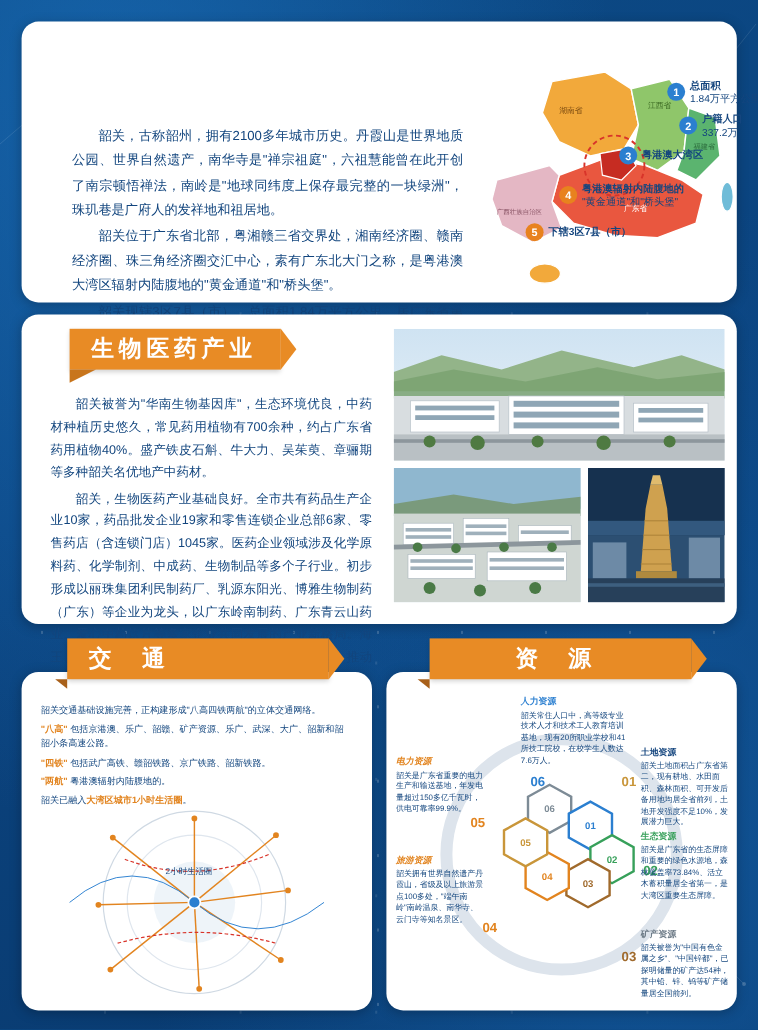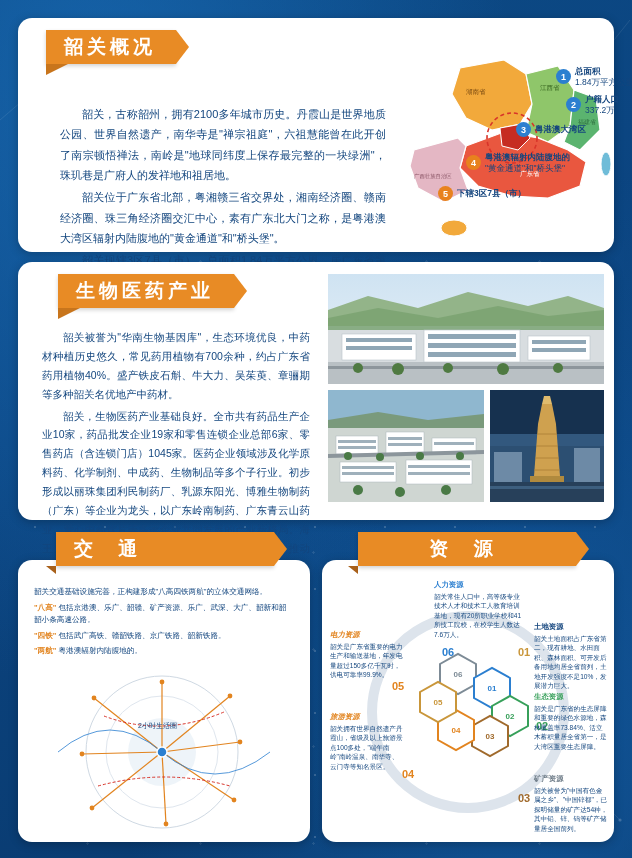--- a/index.html
+++ b/index.html
@@ -239,25 +239,20 @@
       </div>
       <div class="map-badge" style="left:30px; top:140px;">
         <span class="num">5</span>
         <span class="txt">
           <b>下辖3区7县（市）</b>
         </span>
       </div>
     </div>
   </div>
 
-  <div class="ribbon" id="ribbon-overview">
-    <span>韶关概况</span>
-    <span class="tail"></span>
-    <span class="tri-bottom"></span>
-  </div>
 
   <div class="card" id="sec-bio">
     <div class="bio-text">
       <p>韶关被誉为"华南生物基因库"，生态环境优良，中药材种植历史悠久，常见药用植物有700余种，约占广东省药用植物40%。盛产铁皮石斛、牛大力、吴茱萸、章骊期等多种韶关名优地产中药材。</p>
       <p>韶关，生物医药产业基础良好。全市共有药品生产企业10家，药品批发企业19家和零售连锁企业总部6家、零售药店（含连锁门店）1045家。医药企业领域涉及化学原料药、化学制剂、中成药、生物制品等多个子行业。初步形成以丽珠集团利民制药厂、乳源东阳光、博雅生物制药（广东）等企业为龙头，以广东岭南制药、广东青云山药业、爱心中药饮片等多家企业共同发展的产业新格局。海王、益丰、大参林等多个批发、连锁品牌入驻韶关，推动医药流通业线上线下融合发展。</p>
     </div>
 
     <div class="photo" id="photo-plant">
       <svg width="276" height="110" viewBox="0 0 276 110">
         <defs>
@@ -375,20 +370,23 @@
         <span>包括京港澳、乐广、韶赣、矿产资源、乐广、武深、大广、韶新和韶韶小条高速公路。</span>
       </p>
       <p>
         <span class="q">"四铁"</span>
         <span>包括武广高铁、赣韶铁路、京广铁路、韶新铁路。</span>
       </p>
       <p>
         <span class="q">"两航"</span>
         <span>粤港澳辐射内陆腹地的。</span>
       </p>
+      <p>
+        <span>韶关已融入</span><span class="hl">大湾区城市1小时生活圈</span><span>。</span>
+      </p>
     </div>
 
     <div class="traffic-map">
       <svg width="260" height="166" viewBox="0 0 260 166">
         <circle cx="128" cy="84" r="76" fill="none" stroke="#cfd9e3" stroke-width="1"></circle>
         <circle cx="128" cy="84" r="56" fill="none" stroke="#dfe6ee" stroke-width="1"></circle>
         <circle cx="128" cy="84" r="34" fill="#eaf1f7" opacity="0.8"></circle>
         <g stroke="#e2841f" stroke-width="1.2" fill="none">
           <path d="M128 84 L60 30"></path>
             <path d="M128 84 L128 14"></path>

